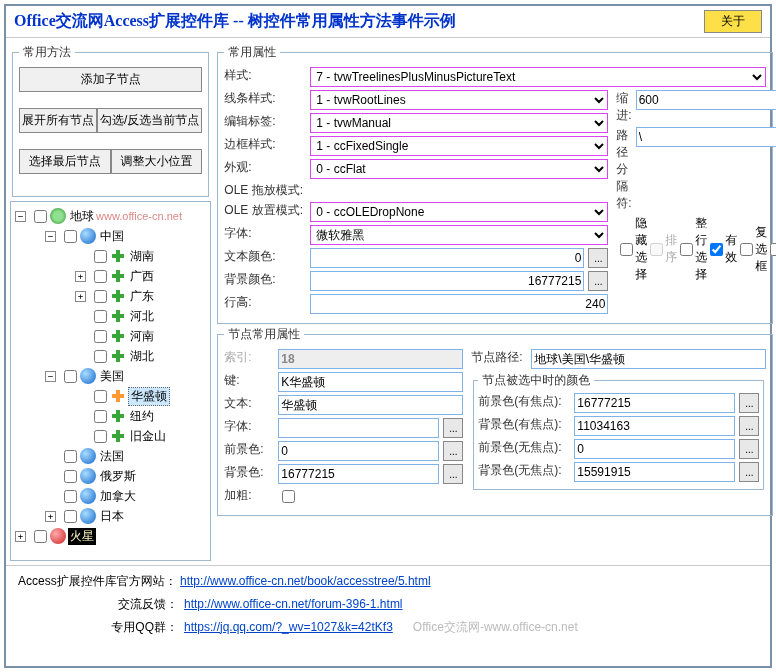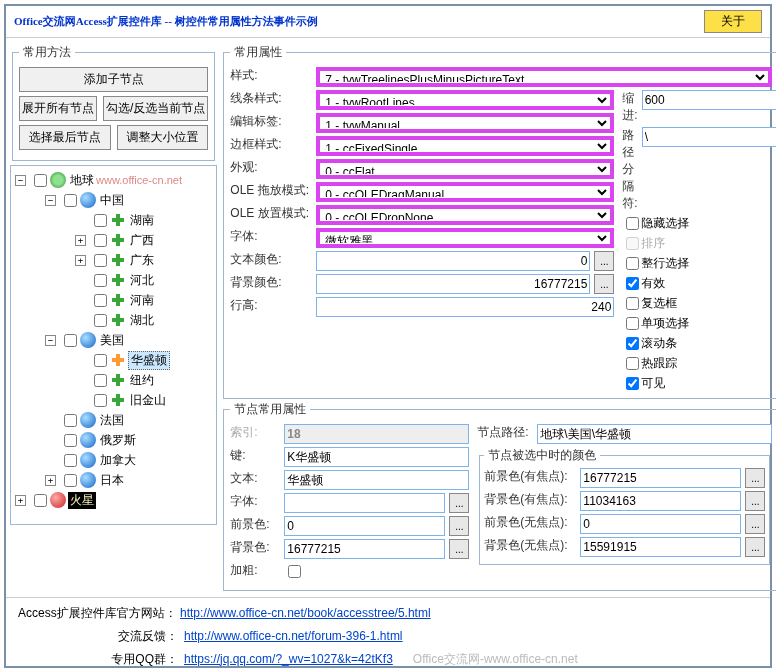--- a/index.html
+++ b/index.html
@@ -1,26 +1,26 @@
 <!DOCTYPE html>
 <html><head>
 <meta charset="utf-8">
 <style>
 * { box-sizing: border-box; font-family: "Microsoft YaHei", SimSun, sans-serif; font-size: 12px; }
 body { margin: 0; padding: 4px; background: #fff; }
 .window { border: 2px solid #7b8fa6; width: 768px; height: 664px; }
 .titlebar { display: flex; align-items: center; padding: 4px 8px; border-bottom: 1px solid #ccc; }
-.title { color: #0033cc; font-size: 11px; font-weight: bold; flex: 1; font-family: SimSun, serif; }
+.title { color: #0033cc; font-size: 16px; font-weight: bold; flex: 1; font-family: SimSun, serif; }
 .about-btn { background: #fde047; border: 1px solid #888; padding: 2px 16px; cursor: pointer; }
 .content { display: flex; padding: 4px; gap: 4px; }
 .left-col { width: 260px; }
 .right-col { flex: 1; }
 fieldset { border: 1px solid #9fb8d1; margin: 2px; padding: 6px; }
 legend { color: #333; padding: 0 4px; }
-.btn-row { display: flex; gap: 6px; margin-bottom: 4px; }
+.btn-row { display: flex; gap: 0; margin-bottom: 16px; }
 .action-btn { flex: 1; background: #f0f0f0; border: 1px solid #888; padding: 3px 2px; cursor: pointer; white-space: nowrap; text-align: center; }
 .tree-container { border: 1px solid #9fb8d1; height: 360px; margin-top: 4px; padding: 4px; overflow: auto; font-family: SimSun, serif; font-size: 13px; }
 .tree-node { display: flex; align-items: center; height: 20px; white-space: nowrap; }
 .tree-toggle { width: 11px; height: 11px; border: 1px solid #888; display: inline-flex; align-items: center; justify-content: center; font-size: 9px; line-height: 1; cursor: pointer; margin-right: 4px; font-family: monospace; }
 .tree-spacer { display: inline-block; width: 15px; }
 .tree-icon { width: 16px; height: 16px; display: inline-block; margin-right: 2px; }
 .icon-globe { background: radial-gradient(circle, #8fe08f 40%, #2a8a2a 100%); border-radius: 50%; }
 .icon-ball-blue { background: radial-gradient(circle at 35% 35%, #aaddff, #1166cc); border-radius: 50%; }
 .icon-ball-red { background: radial-gradient(circle at 35% 35%, #ffaaaa, #cc2222); border-radius: 50%; }
 .icon-plus-green { position: relative; }
@@ -29,36 +29,36 @@
 .icon-plus-green::after { left: 2px; top: 6px; width: 12px; height: 4px; }
 .icon-plus-orange::before, .icon-plus-orange::after { content: ''; position: absolute; background: #ff9933; }
 .icon-plus-orange { position: relative; }
 .icon-plus-orange::before { left: 6px; top: 2px; width: 4px; height: 12px; }
 .icon-plus-orange::after { left: 2px; top: 6px; width: 12px; height: 4px; }
 .tree-label { padding: 0 2px; }
 .tree-label.selected { background: #cce8ff; border: 1px dotted #666; }
 .prop-row { display: flex; align-items: flex-start; margin-bottom: 3px; gap: 4px; }
 .prop-label { width: 82px; text-align: left; color: #333; }
 .prop-label.disabled { color: #aaa; }
-.prop-select { flex: 1; border: 4px solid #d946ef; padding: 1px; background: #fff; height: 20px; }
+.prop-select { flex: 1; border: 1px solid #d946ef; padding: 1px; background: #fff; height: 20px; }
 .prop-select.wide { width: 100%; }
 .prop-input { border: 1px solid #7eb4ea; padding: 1px 2px; background: #fff; height: 20px; text-align: right; }
 .prop-input.left { text-align: left; }
 .prop-input.disabled { background: #eee; color: #888; }
 .prop-btn { width: 20px; height: 20px; background: #e8e8e8; border: 1px solid #888; cursor: pointer; font-size: 10px; padding: 0; }
 .prop-check { display: flex; align-items: center; gap: 2px; }
 .prop-check input { margin: 0; }
 .prop-check.disabled { color: #aaa; }
 .two-col { display: flex; gap: 8px; }
 .col { flex: 1; }
 .footer { padding: 4px 12px; border-top: 1px solid #ccc; line-height: 1.9; }
 .footer a { color: #0044cc; text-decoration: underline; }
 .footer-label { display: inline-block; width: 160px; text-align: right; margin-right: 6px; }
 .color-fieldset { border: 1px solid #9fb8d1; padding: 4px; margin-top: 2px; }
-.checks-col { display: flex; flex-direction: column; gap: 3px; padding-left: 4px; }
+.checks-col { display: flex; flex-direction: row; gap: 3px; padding-left: 4px; align-items: center; }
 </style>
 </head>
 <body>
 
 <div class="window">
   <div class="titlebar">
     <span class="title">Office交流网Access扩展控件库 -- 树控件常用属性方法事件示例</span>
     <button class="about-btn">关于</button>
   </div>
   <div class="content">
@@ -253,21 +253,20 @@
             <div class="prop-row">
                 <span class="prop-label">边框样式:</span>
                 <select class="prop-select"><option>1 - ccFixedSingle</option></select>
               </div>
             <div class="prop-row">
                 <span class="prop-label">外观:</span>
                 <select class="prop-select"><option>0 - ccFlat</option></select>
               </div>
             <div class="prop-row">
                 <span class="prop-label">OLE 拖放模式:</span>
-                <select class="prop-select"><option>0 - ccOLEDragManual</option></select>
               </div>
             <div class="prop-row">
                 <span class="prop-label">OLE 放置模式:</span>
                 <select class="prop-select"><option>0 - ccOLEDropNone</option></select>
               </div>
             <div class="prop-row">
                 <span class="prop-label">字体:</span>
                 <select class="prop-select"><option>微软雅黑</option></select>
               </div>
             <div class="prop-row">

